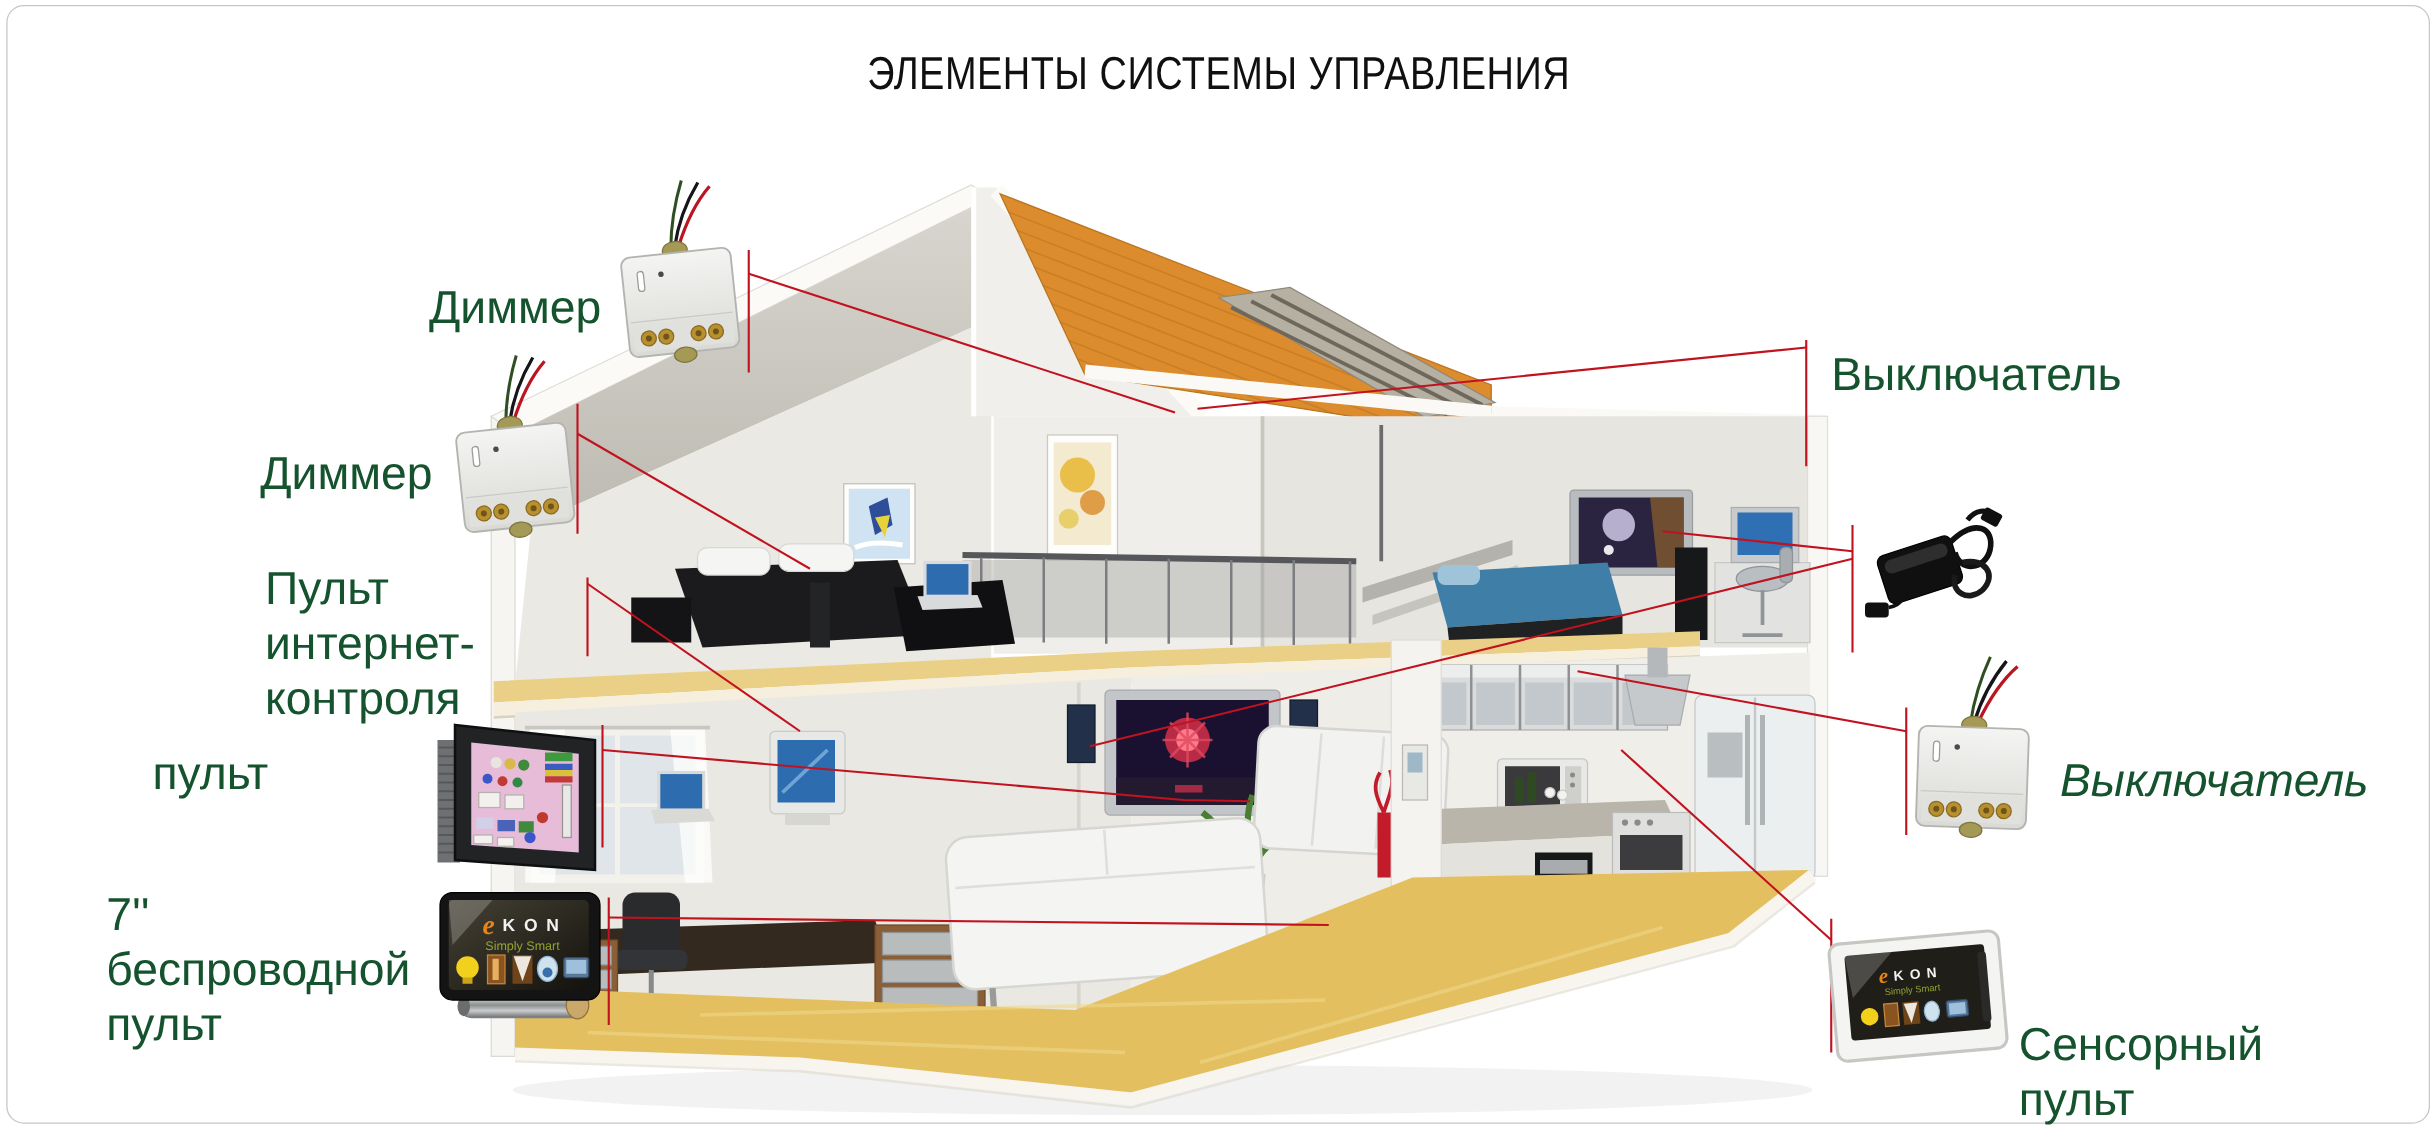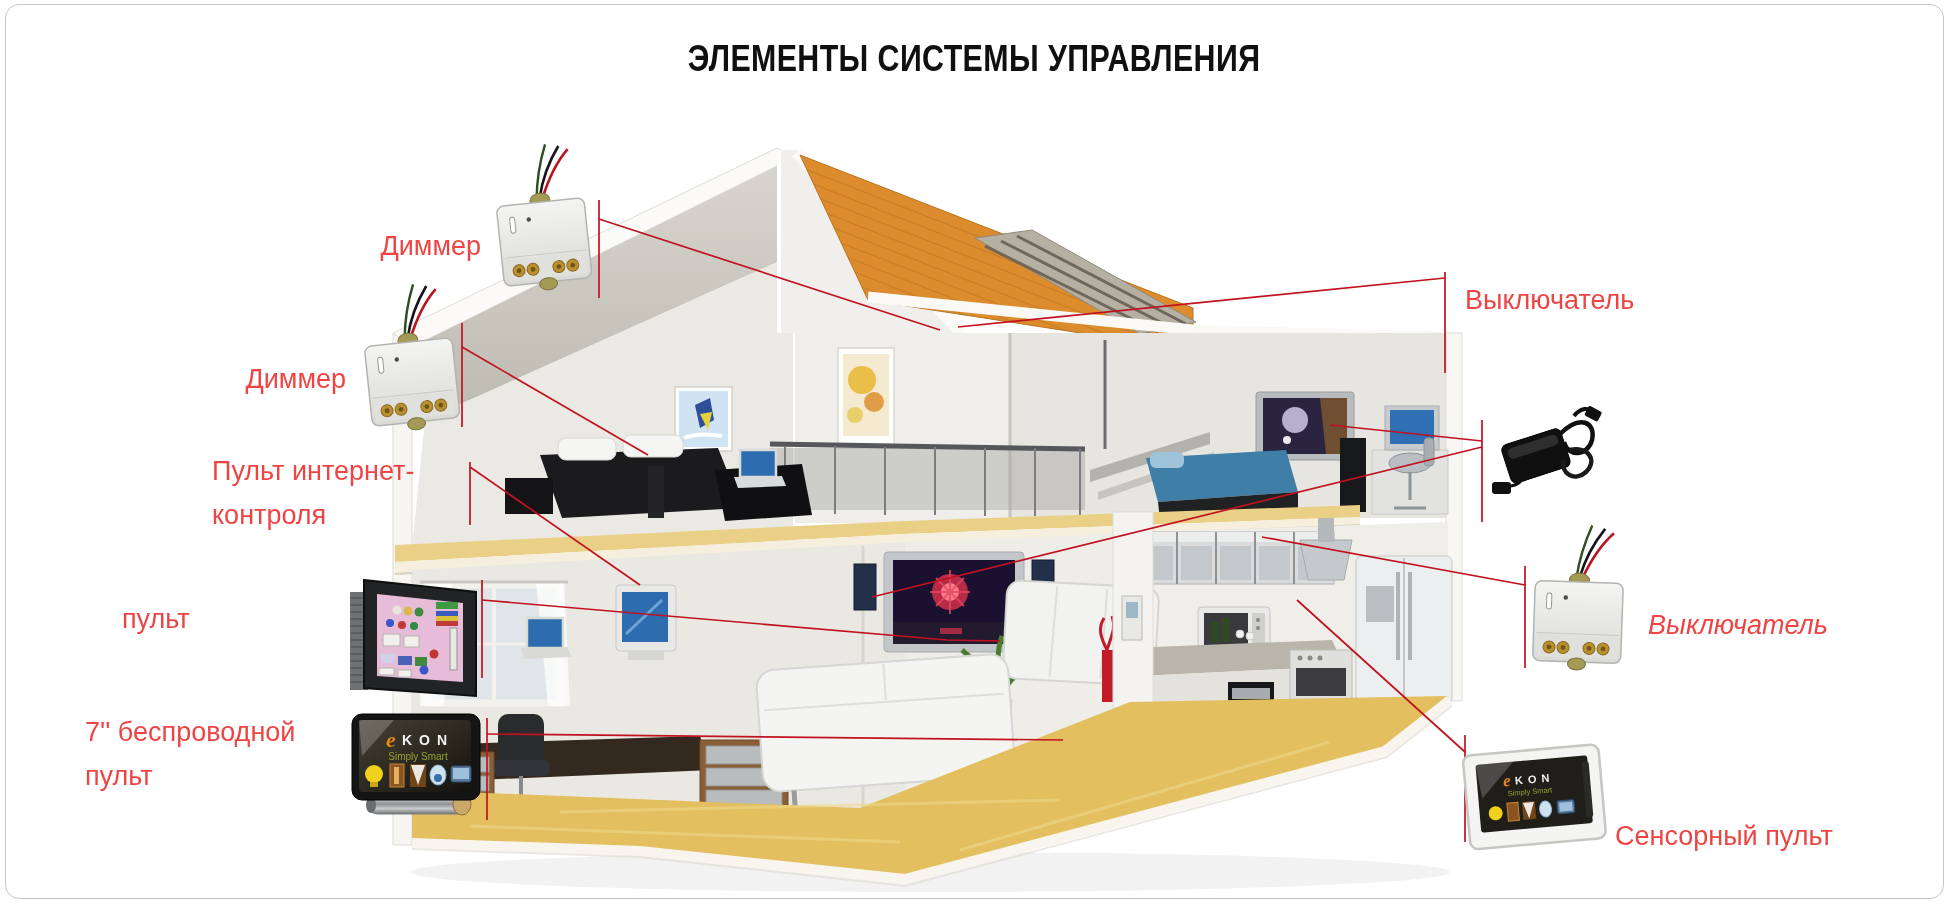--- a/index.html
+++ b/index.html
@@ -6,24 +6,24 @@
   .stage{
     position:relative;width:1949px;height:904px;background:#ffffff;overflow:hidden;
     font-family:"Liberation Sans","DejaVu Sans",sans-serif;
   }
   .frame{
     position:absolute;left:5px;top:4px;right:5px;bottom:5px;
     border:1px solid #c6c6c6;border-radius:14px;pointer-events:none;
   }
   .page-title{
     position:absolute;left:0;right:0;top:38px;text-align:center;
-    font-size:37px;font-weight:bold;color:#101010;letter-spacing:.5px;
+    font-size:37px;font-weight:normal;color:#101010;letter-spacing:.5px;
   }
   .page-title span{display:inline-block;transform:scaleX(.82);transform-origin:50% 50%;}
-  .callout{position:absolute;color:#ef4444;font-size:27px;line-height:44px;}
+  .callout{position:absolute;color:#14532d;font-size:37px;line-height:44px;}
   .callout.r{text-align:right;}
   .scene{position:absolute;left:0;top:0;}
 </style>
 </head>
 <body>
 
 <div class="stage">
   <div class="frame"></div>
 
   <svg class="scene" width="1949" height="904" viewBox="0 0 1949 904">

